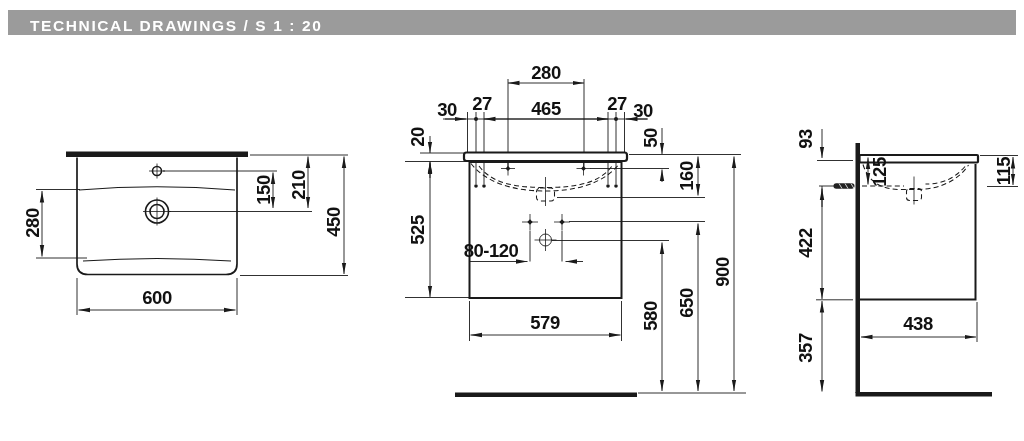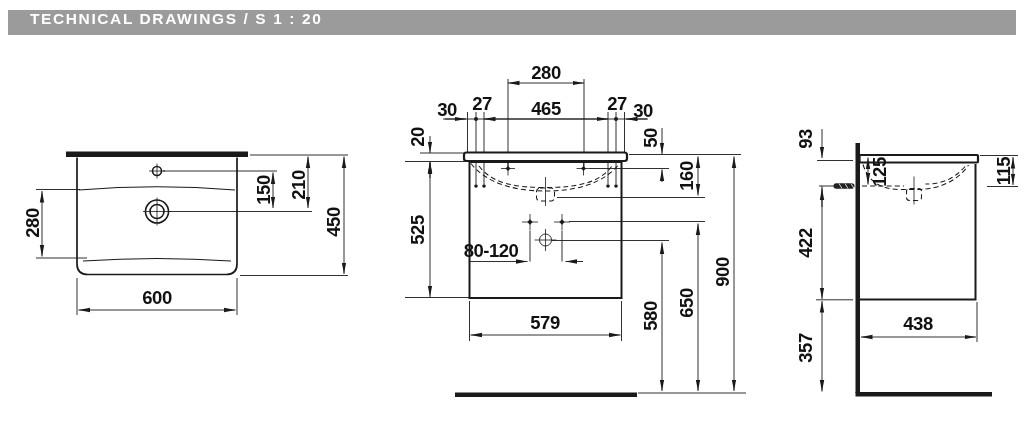--- a/index.html
+++ b/index.html
@@ -1,19 +1,19 @@
 <!DOCTYPE html>
 <html><head>
 <meta charset="utf-8">
 <style>
   html,body{margin:0;padding:0;background:#ffffff;width:1024px;height:441px;overflow:hidden;}
   .stage{position:relative;width:1024px;height:441px;background:#fff;font-family:"Liberation Sans",sans-serif;}
   .header-bar{
     position:absolute;left:8px;top:10px;width:1008px;height:25px;
-    background:#9b9b9b;display:flex;align-items:flex-start;box-sizing:border-box;padding-left:22px;
+    background:#9b9b9b;display:flex;align-items:flex-end;box-sizing:border-box;padding-left:22px;
   }
   .header-bar span{
     color:#ffffff;font-weight:bold;font-size:15.5px;letter-spacing:1.6px;white-space:nowrap;
   }
   svg.canvas{position:absolute;left:0;top:0;}
   .dim{stroke:#1a1a1a;stroke-width:0.9;fill:none;}
   .hair{stroke:#1a1a1a;stroke-width:0.8;fill:none;}
   .dash{stroke:#1a1a1a;stroke-width:1.05;fill:none;stroke-dasharray:5 3.2;}
   .obj{stroke:#1a1a1a;stroke-width:1.7;fill:none;}
   .obj-thin{stroke:#1a1a1a;stroke-width:1.1;fill:none;}

